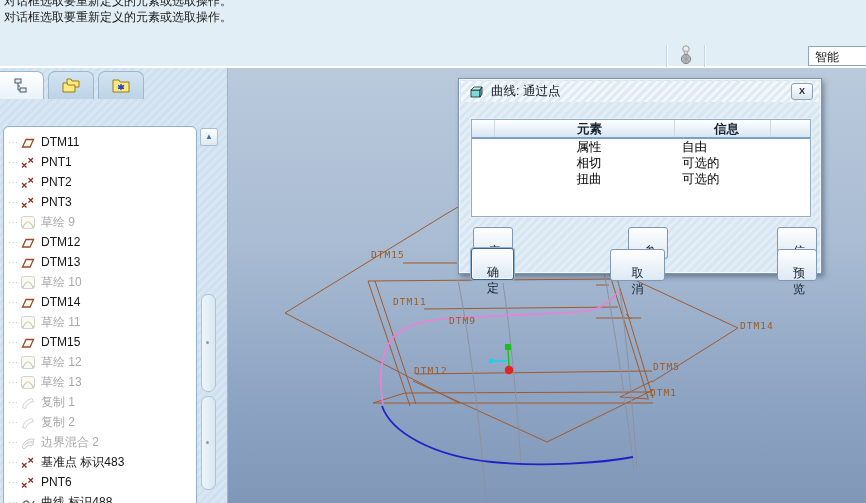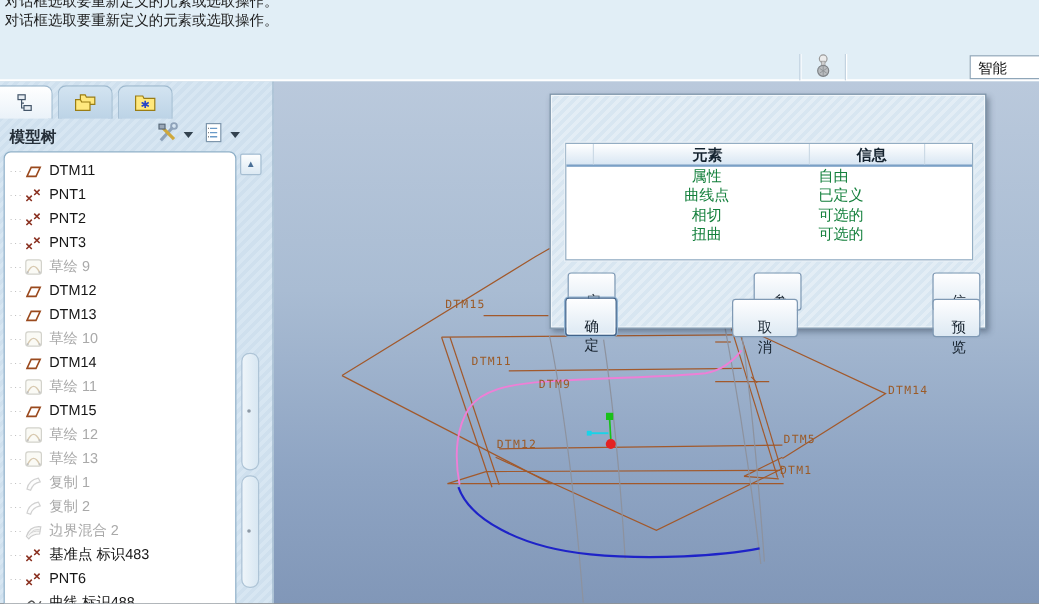--- a/index.html
+++ b/index.html
@@ -76,21 +76,21 @@
   #dlg-close{position:absolute;right:6px;top:2px;width:20px;height:15px;
     background:linear-gradient(#ffffff,#d9e5ef);border:1px solid #8da4b8;border-radius:3px;
     font-size:9px;font-weight:bold;color:#223;text-align:center;line-height:14px;}
   #dlg-table{position:absolute;left:12px;top:40px;width:338px;height:96px;background:#fff;
     border:1px solid #93adc3;box-shadow:0 0 0 1px #e8f0f7;text-align:center;}
   #tbl-head{display:flex;height:17px;background:linear-gradient(#ffffff,#d8e6f3);
     border-bottom:2px solid #7aa0c6;font-size:12.5px;font-weight:bold;color:#14222e;}
   #tbl-head .c0{width:22px;border-right:1px solid #ccdae6;}
   #tbl-head .c1{width:180px;padding:1px 0 0 10px;border-right:1px solid #ccdae6;box-sizing:border-box;}
   #tbl-head .c2{width:96px;padding:1px 0 0 8px;border-right:1px solid #ccdae6;box-sizing:border-box;}
-  .tbl-row{display:flex;height:16px;font-size:12.5px;color:#15803d;}
+  .tbl-row{display:flex;height:16px;font-size:12.5px;color:#000000;}
   .tbl-row .e{width:202px;padding-left:32px;box-sizing:border-box;}
   .tbl-row .i{padding-left:8px;}
   .dlg-btn{position:absolute;height:18px;background:linear-gradient(#fefeff,#dde9f3);
     border:1px solid #7f99b4;border-radius:3px;font-size:12px;color:#15212d;
     font-family:inherit;padding:15px;line-height:16px;text-align:center;}
   #btn-define{left:14px;top:148px;width:40px;}
   #btn-refs{left:169px;top:148px;width:40px;}
   #btn-info{left:318px;top:148px;width:40px;}
   #btn-ok{left:12px;top:169px;width:43px;height:20px;border:1px solid #41638a;
     box-shadow:0 0 0 1px #8fb2d2,inset 0 0 0 1px #fff;}
@@ -185,40 +185,20 @@
         <path d="M6 3 L10 3 L11 5 L18 5 L18 11 L6 11 Z" fill="#ffe87d" stroke="#9a7d14"></path>
         <path d="M2 7 L6 7 L7 9 L14 9 L14 16 L2 16 Z" fill="#ffe87d" stroke="#9a7d14"></path>
       </svg>
     </div>
     <div class="nav-tab" id="tab-favorites">
       <svg width="20" height="19" viewBox="0 0 20 19">
         <path d="M2 4 L8 4 L9 6 L18 6 L18 16 L2 16 Z" fill="#ffe87d" stroke="#9a7d14"></path>
         <path d="M10 8 L10 14 M7 9.5 L13 12.5 M13 9.5 L7 12.5" stroke="#2846c8" stroke-width="1.4"></path>
       </svg>
     </div>
-    <div id="nav-header">
-      <span id="nav-title">模型树</span>
-      <span class="tool-ic" id="tool-settings">
-        <svg width="20" height="20" viewBox="0 0 20 20">
-          <line x1="4" y1="16" x2="14" y2="5" stroke="#8fa3ba" stroke-width="2.6"></line>
-          <circle cx="15" cy="4" r="2.4" fill="none" stroke="#8fa3ba" stroke-width="1.6"></circle>
-          <line x1="5" y1="5" x2="15" y2="15" stroke="#cfa83c" stroke-width="2.6"></line>
-          <rect x="2.5" y="2.5" width="5" height="4" fill="#9aa8b8" stroke="#5a6a7a"></rect>
-        </svg>
-      </span>
-      <span class="dd-arrow" id="dd1"></span>
-      <span class="tool-ic" id="tool-show">
-        <svg width="20" height="20" viewBox="0 0 20 20">
-          <rect x="4" y="2" width="12" height="15" fill="#fff" stroke="#7e96ac"></rect>
-          <path d="M7 6 L13 6 M7 9.5 L13 9.5 M7 13 L13 13" stroke="#6a9ac8" stroke-width="1.2"></path>
-          <path d="M5.5 6 L6 6 M5.5 9.5 L6 9.5 M5.5 13 L6 13" stroke="#333" stroke-width="1.2"></path>
-        </svg>
-      </span>
-      <span class="dd-arrow" id="dd2"></span>
-    </div>
     <div id="tree-box">
       <div id="tree-pad">
 
           <div class="tree-row">
             <span class="dots">···</span>
             <span class="t-icon">
               <svg width="16" height="15" viewBox="0 0 16 15">
                 <path d="M2.5 12 L6 4.5 L13.5 4.5 L10 12 Z" fill="none" stroke="#9a4a1e" stroke-width="1.3"></path>
               </svg>
             </span>
@@ -434,37 +414,42 @@
           <i></i>
         </div>
       <div class="grip" id="grip2">
           <i></i>
         </div>
     </div>
   </div>
   <div id="nav-divider"></div>
 
   <div id="dialog">
+    <div id="dlg-titlebar">
+      <svg class="t-ic" viewBox="0 0 13 12">
+        <rect x="1" y="4" width="9" height="7" fill="#7fd9d9" stroke="#1a2a2a" stroke-width=".8"></rect>
+        <path d="M1 4 L4 1 L12 1 L10 4 Z" fill="#c2f2f2" stroke="#1a2a2a" stroke-width=".8"></path>
+        <path d="M10 4 L12 1 L12 8 L10 11 Z" fill="#5abcbc" stroke="#1a2a2a" stroke-width=".8"></path>
+      </svg>
+      <span id="dlg-title">曲线: 通过点</span>
+      <div id="dlg-close">X</div>
+    </div>
     <div id="dlg-table">
       <div id="tbl-head">
         <span class="c0"></span>
         <span class="c1">元素</span>
         <span class="c2">信息</span>
       </div>
       <div id="tbl-body">
 
           <div class="tbl-row">
             <span class="e">属性</span>
             <span class="i">自由</span>
           </div>
 
-          <div class="tbl-row">
-            <span class="e">曲线点</span>
-            <span class="i">已定义</span>
-          </div>
 
           <div class="tbl-row">
             <span class="e">相切</span>
             <span class="i">可选的</span>
           </div>
 
           <div class="tbl-row">
             <span class="e">扭曲</span>
             <span class="i">可选的</span>
           </div>

